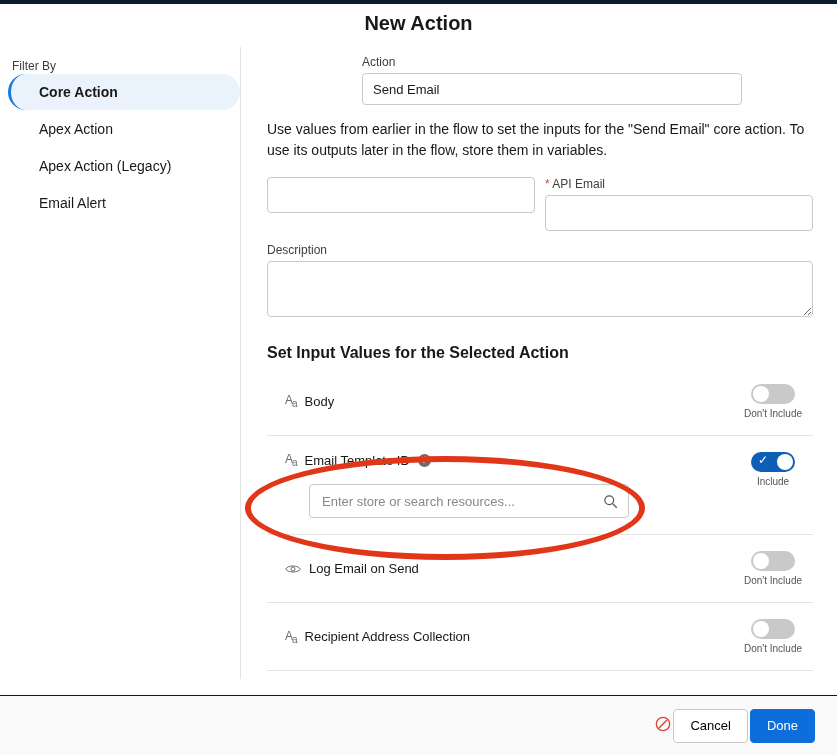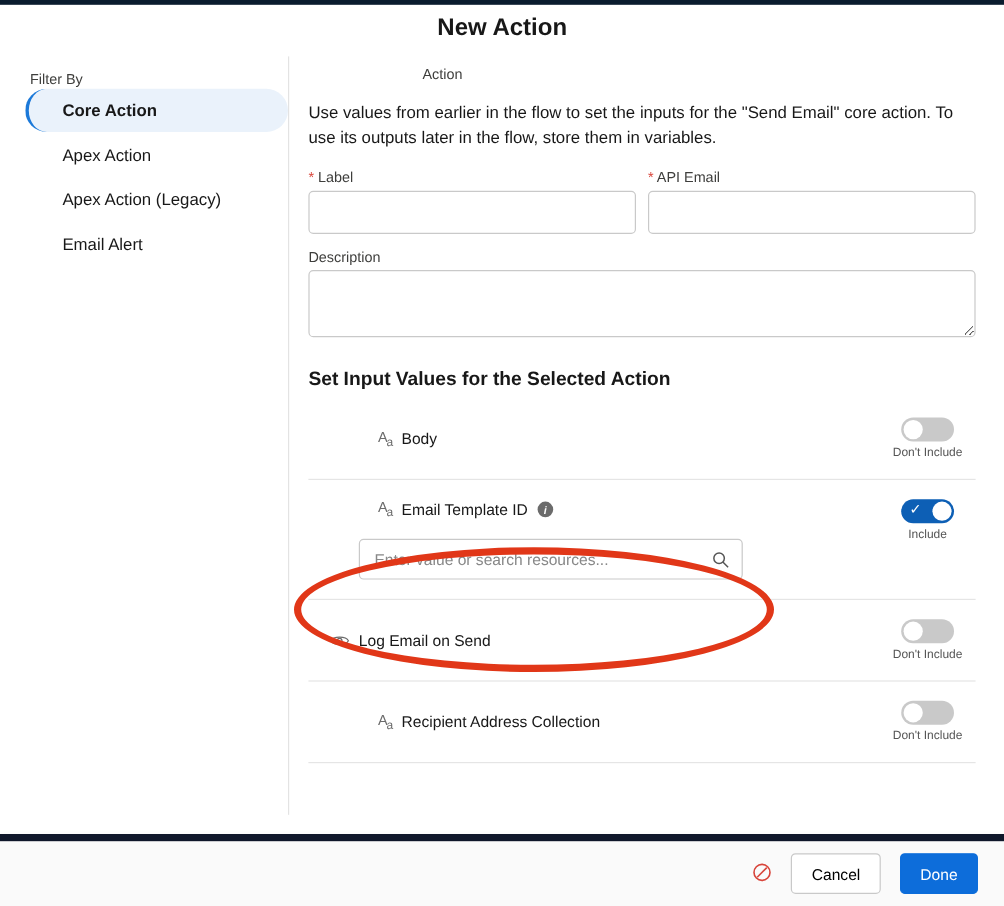--- a/index.html
+++ b/index.html
@@ -20,21 +20,21 @@
     font-size: 20px;
     font-weight: 600;
     padding: 8px 0 12px;
   }
   .content {
     display: flex;
     height: 632px;
   }
   .sidebar {
     width: 240px;
-    padding: 12px 0 0 21px;
+    padding: 12px 0 0 8px;
   }
   .filter-label { font-size: 12px; color: #3e3e3c; padding-left: 4px; }
   .select {
     margin: 6px 6px 14px 2px;
     height: 32px;
     border: 1px solid #c9c9c9;
     border-radius: 4px;
     background: #fff;
     display: flex;
     align-items: center;
@@ -52,21 +52,21 @@
   }
   .navitem.active {
     background: #eaf2fb;
     border-left: 3px solid #1b79d9;
     font-weight: 600;
     border-radius: 18px;
   }
   .main {
     flex: 1;
     border-left: 1px solid #e3e3e3;
-    padding: 8px 24px 0 16px;
+    padding: 8px 24px 0 26px;
     overflow: hidden;
   }
   .field-block { margin-left: 95px; margin-bottom: 14px; }
   .fld-label { font-size: 12px; color: #3e3e3c; margin-bottom: 4px; }
   .req::before { content: "* "; color: #d8443a; }
   .action-input {
     height: 32px;
     width: 380px;
     border: 1px solid #c9c9c9;
     border-radius: 4px;
@@ -92,21 +92,21 @@
   .section-head { font-size: 16px; font-weight: 700; margin: 24px 0 6px; }
   .input-row {
     display: flex; align-items: center; justify-content: space-between;
     padding: 16px 8px 16px 18px;
     border-bottom: 1px solid #e5e5e5;
     position: relative;
   }
   .input-row:first-of-type { border-top: 1px solid #e5e5e5; }
   .row-left { display: flex; align-items: flex-start; gap: 10px; flex-direction: column; }
   .row-head { display: flex; align-items: center; gap: 8px; }
-  .type-icon { color: #6b6b6b; font-size: 12px; letter-spacing: -1px; margin-left: 40px;}
+  .type-icon { color: #6b6b6b; font-size: 12px; letter-spacing: -1px;}
   .row-label { font-size: 13px; }
   .info-icon {
     width: 13px; height: 13px; border-radius: 50%;
     background: #6b6b6b; color: #fff;
     display: inline-flex; align-items: center; justify-content: center;
     font-size: 9px; font-style: italic; font-weight: bold;
   }
   .toggle-col { text-align: center; min-width: 64px;}
   .toggle {
     width: 44px; height: 20px; border-radius: 10px;
@@ -132,24 +132,24 @@
     padding: 0 34px 0 12px;
     font-size: 13px;
     background: #fff;
     color: #888;
     display: flex; align-items: center; position: relative;
   }
   .search-input svg { position: absolute; right: 10px; top: 9px; width: 15px; height: 15px; stroke: #555; fill:none; stroke-width:2;}
   svg.eye { width: 16px; height: 12px; stroke:#6b6b6b; fill:none; stroke-width:1.5;}
   .footer {
     position: absolute; bottom: 0; left: 0; right: 0;
-    height: 60px; border-top: 6px solid #0f172a;
+    height: 60px; border-top: 1px solid #0f172a;
     background: #fafafa;
     display: flex; align-items: center; justify-content: flex-end;
-    padding: 0 22px; gap: 16px;
+    padding: 0 22px; gap: 2px;
     box-shadow: 0 -1px 4px rgba(0,0,0,0.03);
   }
   .btn {
     height: 34px; padding: 0 16px;
     border-radius: 4px; font-size: 13px;
     display: inline-flex; align-items: center; cursor: pointer;
     border: 1px solid #c9c9c9; background: #fff;
   }
   .btn.primary { background: #0d6dda; border-color:#0d6dda; color: #fff; font-weight:500;}
   .err-icon svg { width:16px; height:16px; }
@@ -173,27 +173,29 @@
     <div class="filter-label">Filter By</div>
     <div class="navitem active">Core Action</div>
     <div class="navitem">Apex Action</div>
     <div class="navitem">Apex Action (Legacy)</div>
     <div class="navitem">Email Alert</div>
   </aside>
 
   <main class="main">
     <div class="field-block">
       <div class="fld-label">Action</div>
+      <div class="action-input">
+        <span>Send Email</span>
+      </div>
     </div>
 
     <div class="helptext">Use values from earlier in the flow to set the inputs for the "Send Email" core action. To use its outputs later in the flow, store them in variables.</div>
 
     <div class="two-col">
       <div>
-        <div class="fld-label req">Label</div>
         <input class="txtinput" value="" style="">
       </div>
       <div>
         <div class="fld-label req">API Email</div>
         <input class="txtinput" value="" style="">
       </div>
     </div>
 
     <div style="margin-top:12px;">
       <div class="fld-label">Description</div>
@@ -214,21 +216,21 @@
     </div>
 
     <div class="input-row" style="flex-direction:row; align-items:flex-start;">
       <div class="row-left">
         <div class="row-head">
           <span class="type-icon">A<sub>a</sub></span>
           <span class="row-label">Email Template ID</span>
           <span class="info-icon">i</span>
         </div>
         <div class="search-input">
-          <span>Enter value or search resources...</span>
+          <span>Enter store or search resources...</span>
           <svg viewBox="0 0 24 24">
               <circle cx="10" cy="10" r="7"></circle>
               <line x1="15" y1="15" x2="22" y2="22"></line>
             </svg>
         </div>
       </div>
       <div class="toggle-col">
         <div class="toggle on"></div>
         <div class="tcaption">Include</div>
       </div>

